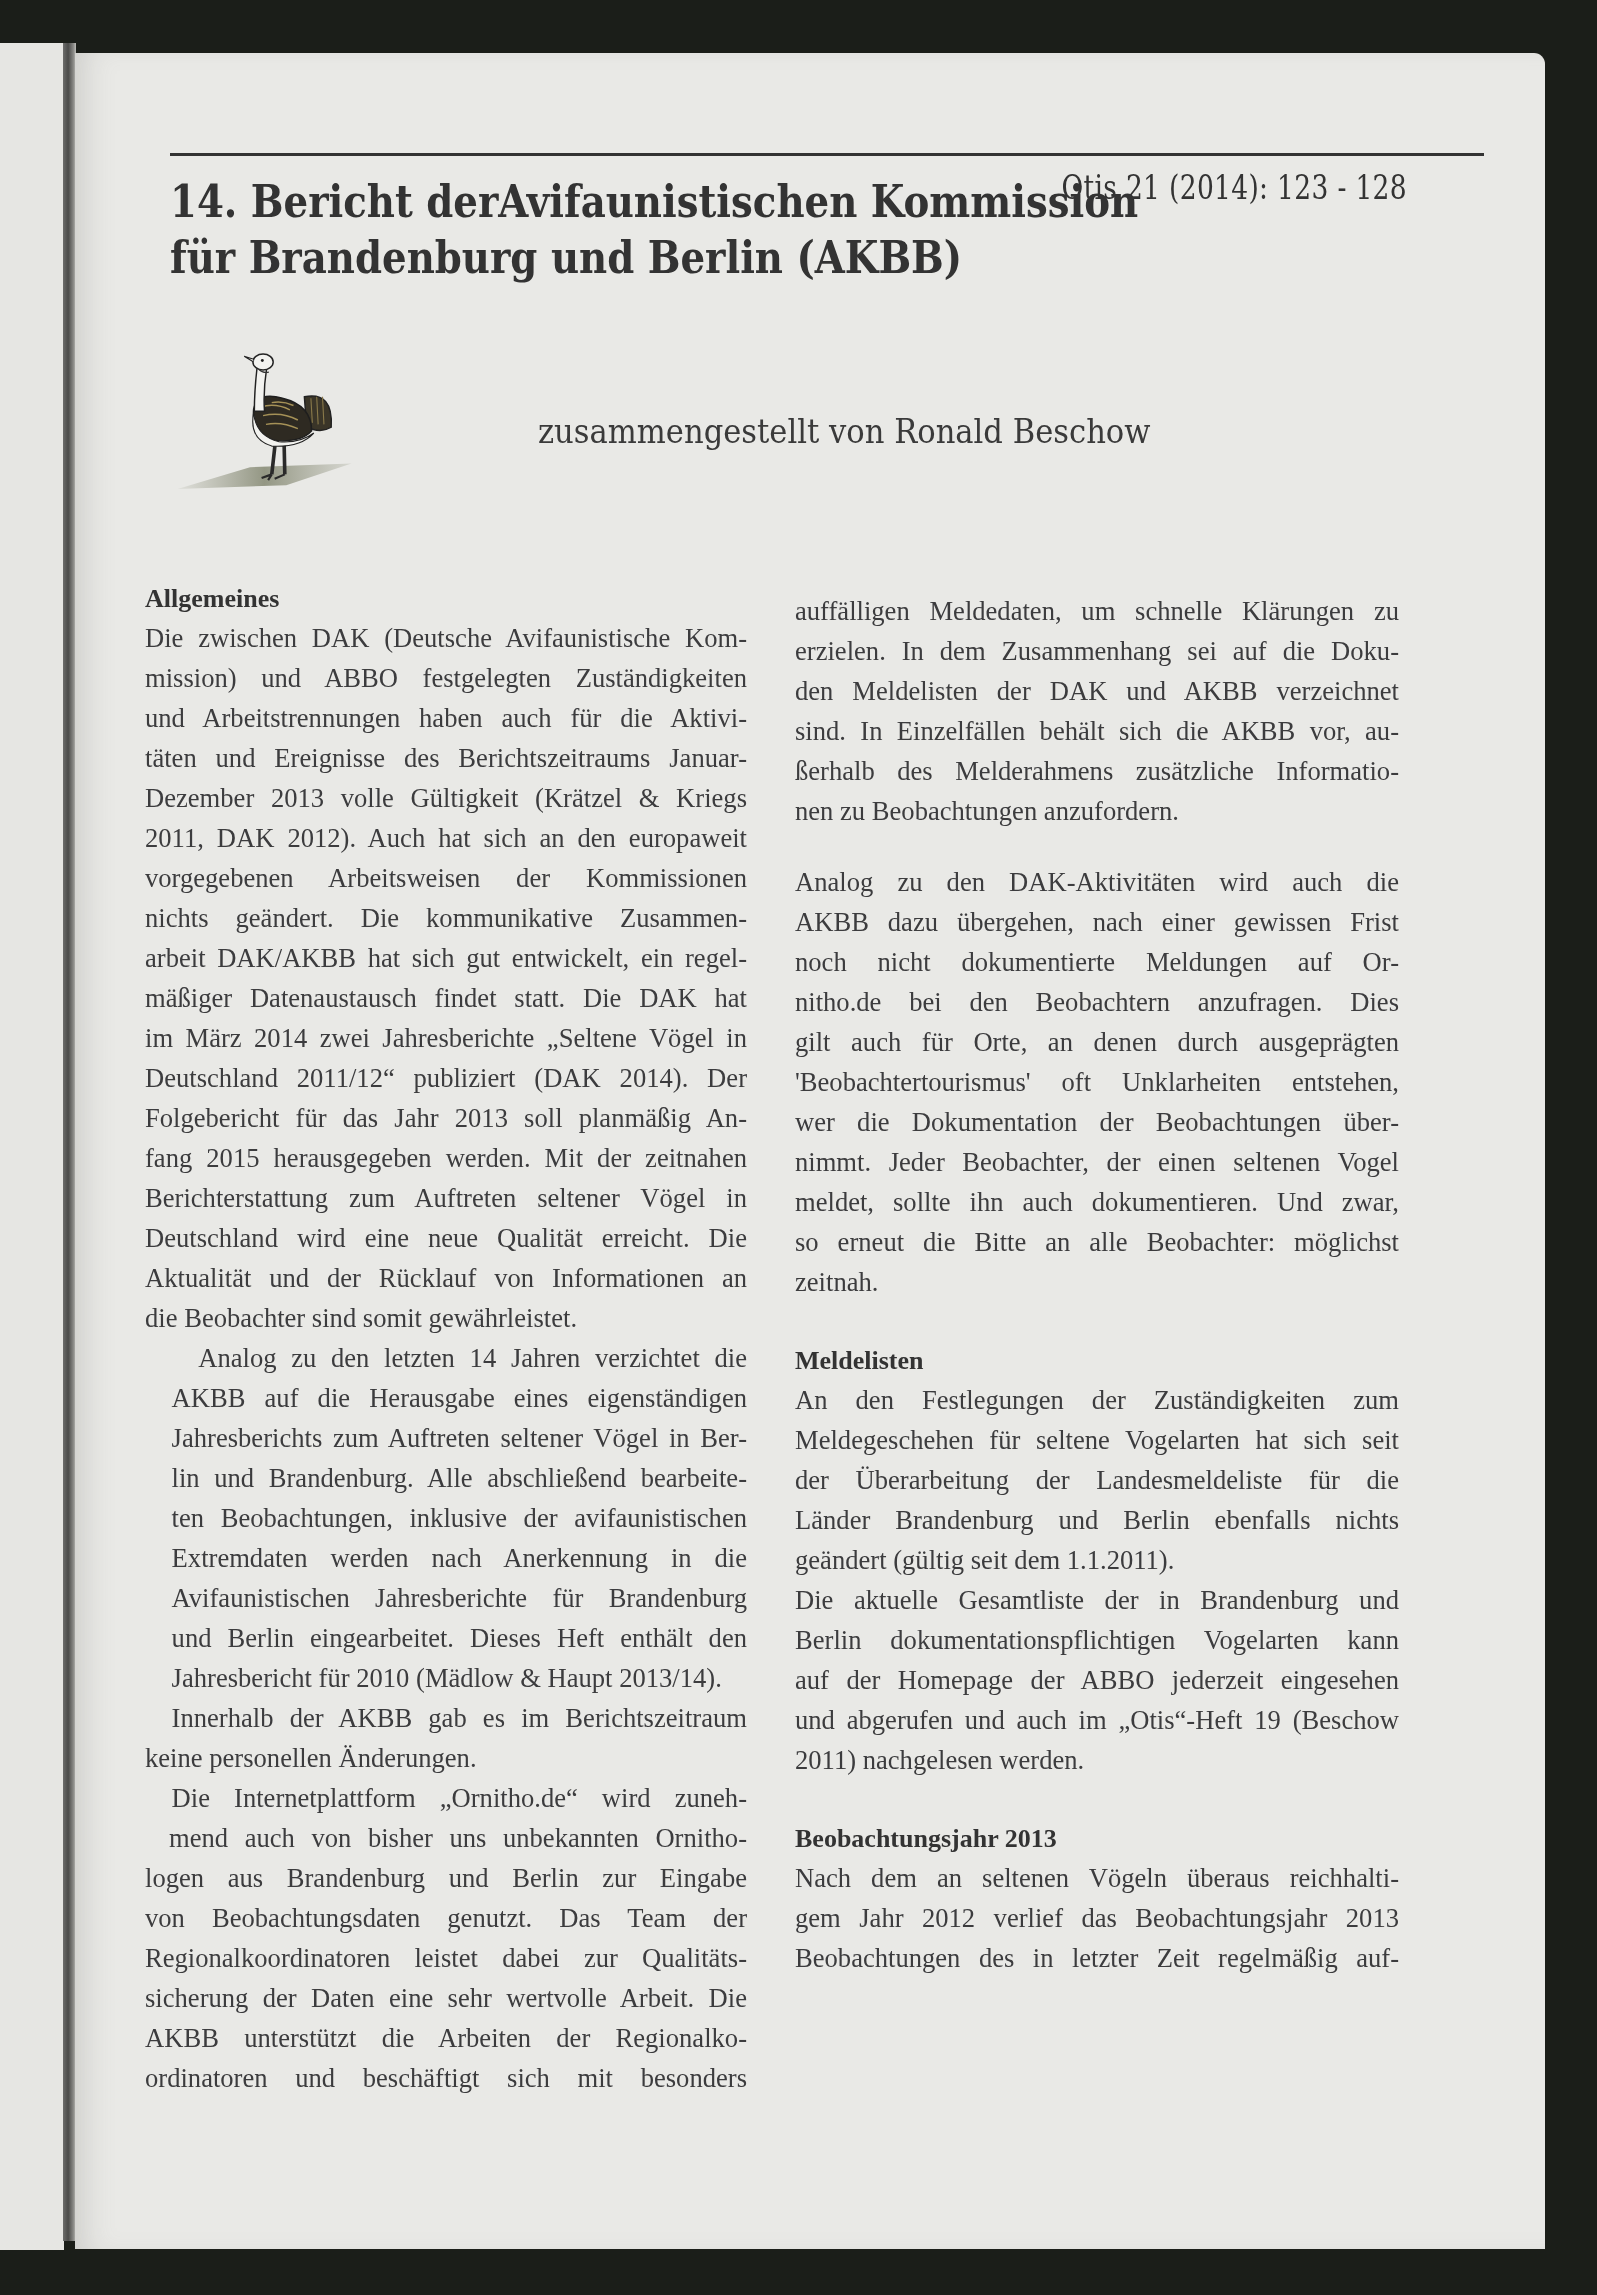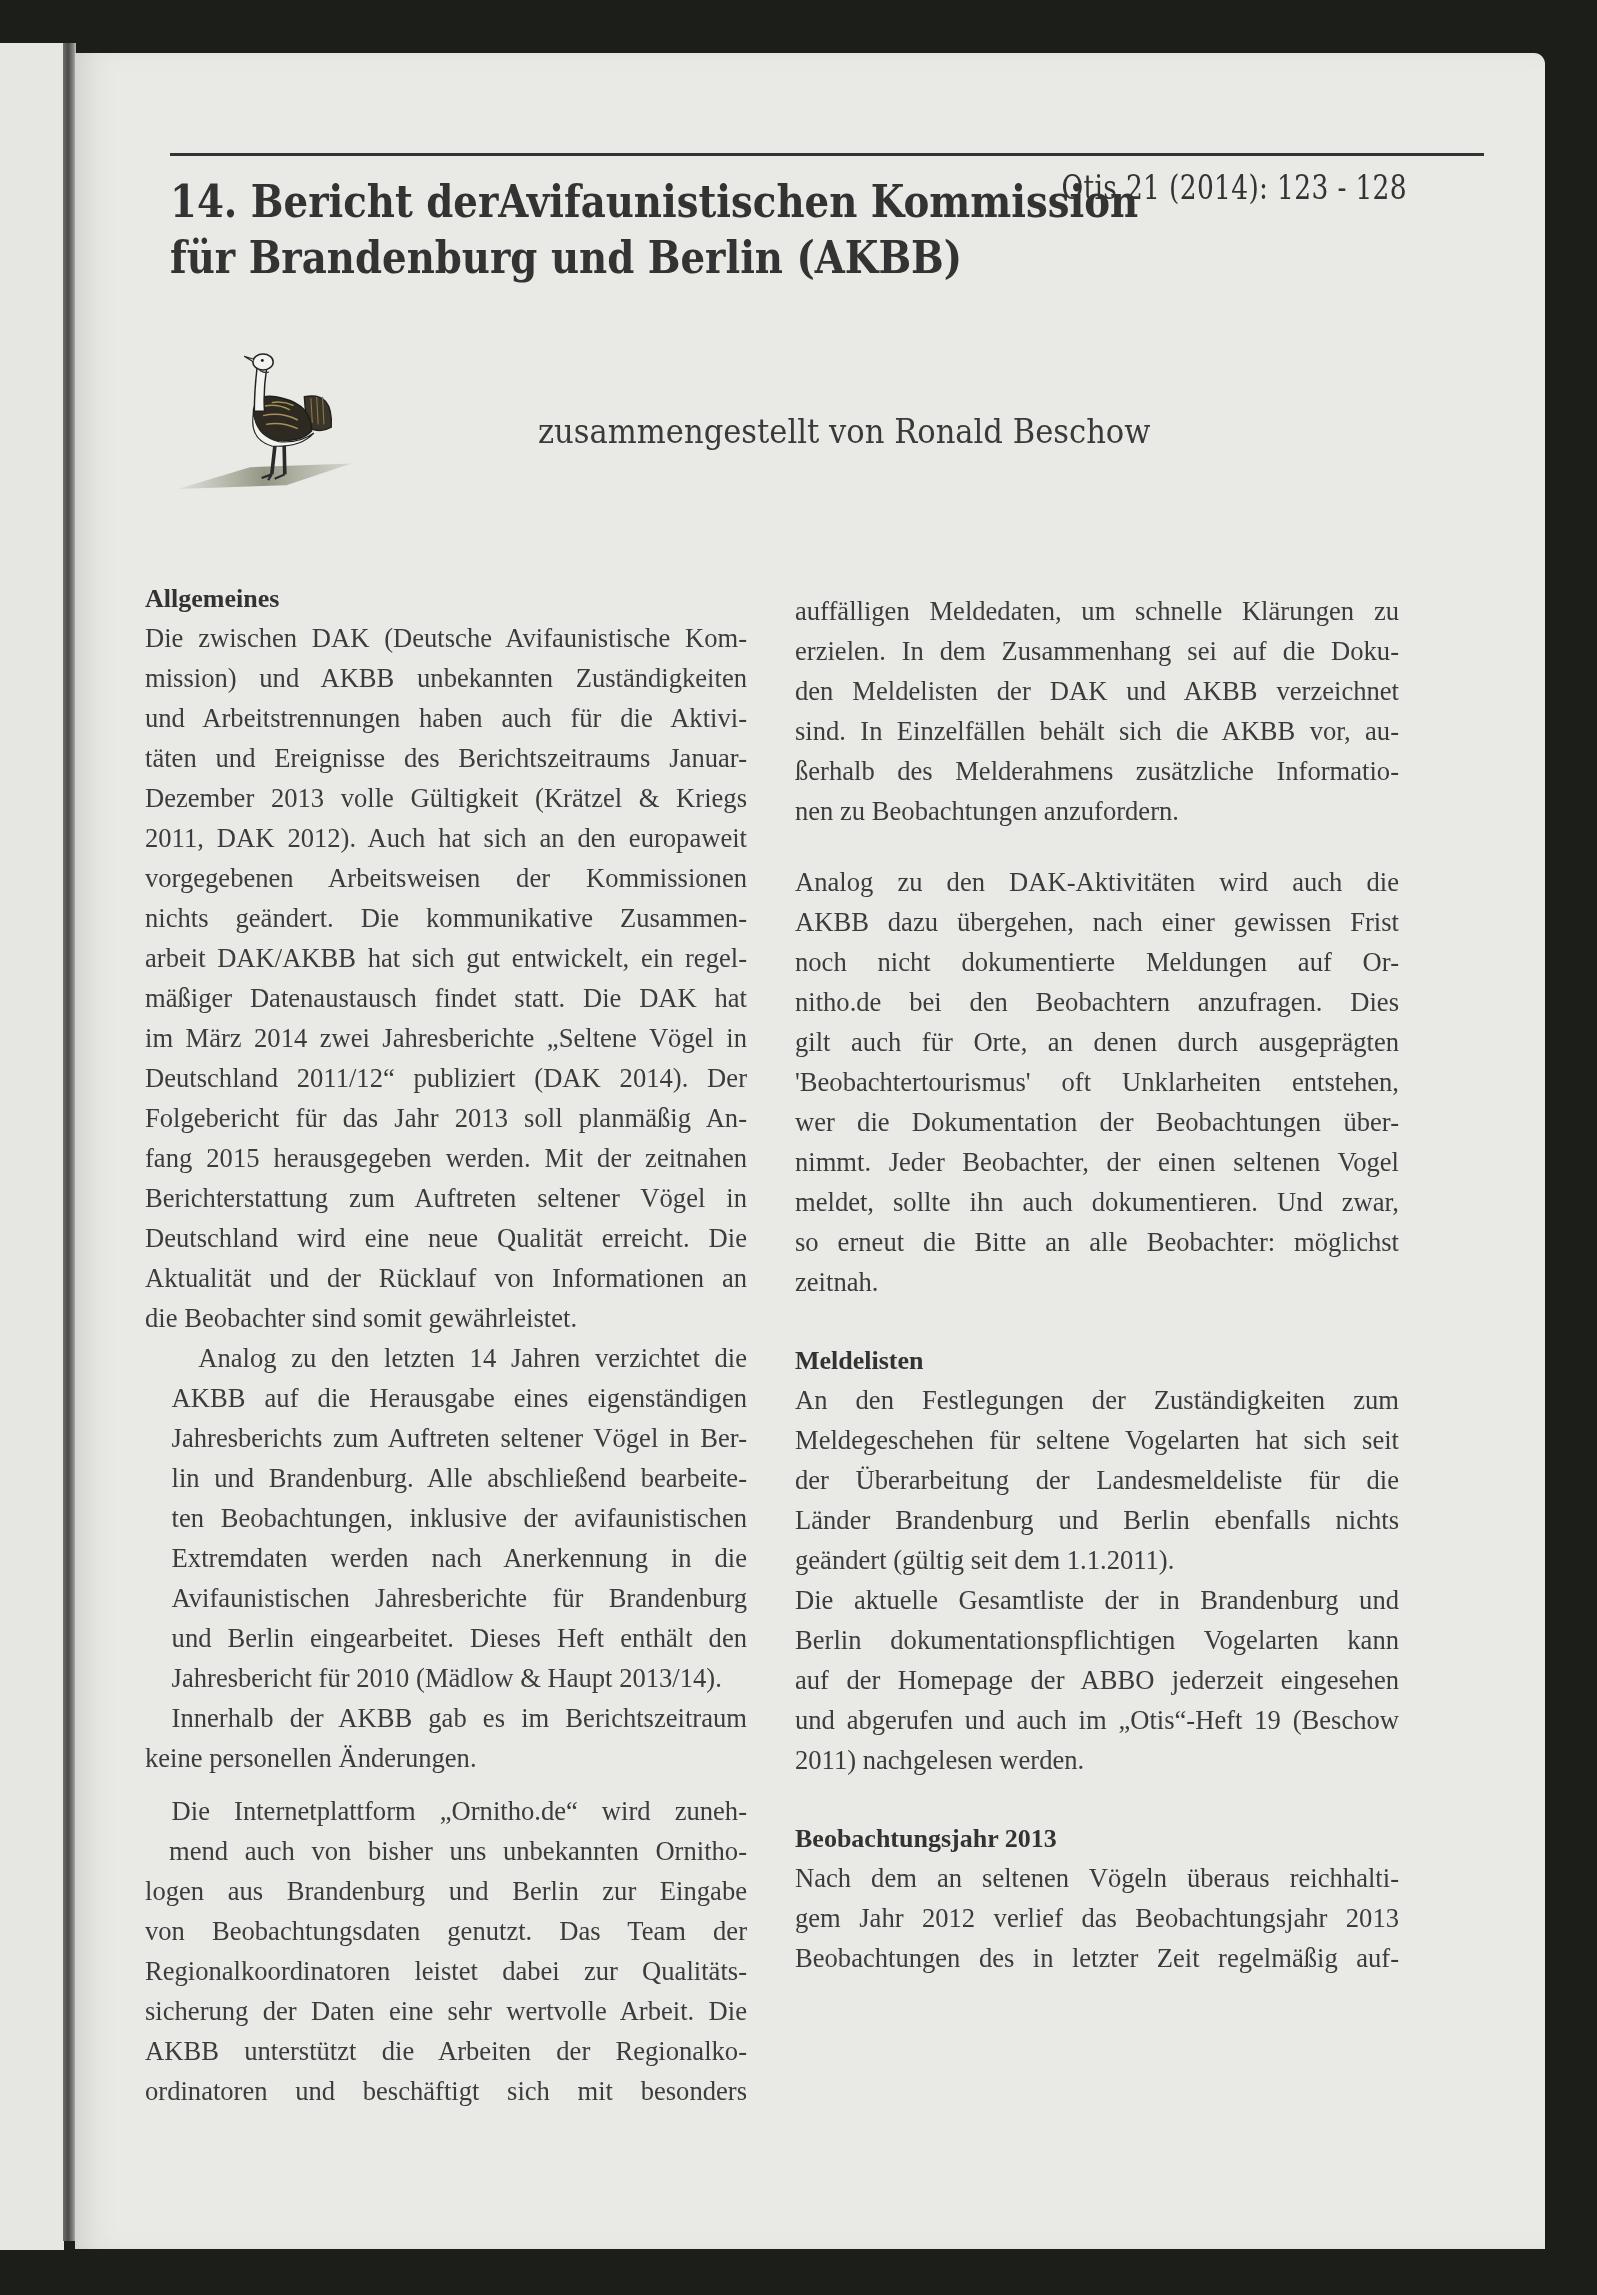--- a/index.html
+++ b/index.html
@@ -110,21 +110,21 @@
       <path d="M132,40 q6,6 14,4" stroke="#333" stroke-width="1.5" fill="none"></path>
     </svg>
   </div>
 
   <div class="byline">zusammengestellt von Ronald Beschow</div>
 
   <div class="col col-left">
     <h2>Allgemeines</h2>
     <p>
       <span class="line" style="display: block;">Die zwischen DAK (Deutsche Avifaunistische Kom-</span>
-      <span class="line" style="display: block;">mission) und AKBB unbekannten Zuständigkeiten</span>
+      <span class="line" style="display: block;">mission) und ABBO festgelegten Zuständigkeiten</span>
       <span class="line" style="display: block;">und Arbeitstrennungen haben auch für die Aktivi-</span>
       <span class="line" style="display: block;">täten und Ereignisse des Berichtszeitraums Januar-</span>
       <span class="line" style="display: block;">Dezember 2013 volle Gültigkeit (Krätzel &amp; Kriegs</span>
       <span class="line" style="display: block;">2011, DAK 2012). Auch hat sich an den europaweit</span>
       <span class="line" style="display: block;">vorgegebenen Arbeitsweisen der Kommissionen</span>
       <span class="line" style="display: block;">nichts geändert. Die kommunikative Zusammen-</span>
       <span class="line" style="display: block;">arbeit DAK/AKBB hat sich gut entwickelt, ein regel-</span>
       <span class="line" style="display: block;">mäßiger Datenaustausch findet statt. Die DAK hat</span>
       <span class="line" style="display: block;">im März 2014 zwei Jahresberichte „Seltene Vögel in</span>
       <span class="line" style="display: block;">Deutschland 2011/12“ publiziert (DAK 2014). Der</span>
@@ -144,21 +144,21 @@
       <span class="line" style="display: block;">Extremdaten werden nach Anerkennung in die</span>
       <span class="line" style="display: block;">Avifaunistischen Jahresberichte für Brandenburg</span>
       <span class="line" style="display: block;">und Berlin eingearbeitet. Dieses Heft enthält den</span>
       <span class="line last" style="display: block;">Jahresbericht für 2010 (Mädlow &amp; Haupt 2013/14).</span>
     </p>
     <p>
       <span class="line" style="padding-left: 26.6px; display: block;">Innerhalb der AKBB gab es im Berichtszeitraum</span>
       <span class="line last" style="display: block;">keine personellen Änderungen.</span>
     </p>
     <p>
-      <span class="line" style="padding-left: 26.6px; display: block; margin-top: 13px;">Die Internetplattform „Ornitho.de“ wird zuneh-</span>
+      <span class="line" style="padding-left: 26.6px; display: block;">Die Internetplattform „Ornitho.de“ wird zuneh-</span>
       <span class="line" style="display: block; margin-left: 24px;">mend auch von bisher uns unbekannten Ornitho-</span>
       <span class="line" style="display: block;">logen aus Brandenburg und Berlin zur Eingabe</span>
       <span class="line" style="display: block;">von Beobachtungsdaten genutzt. Das Team der</span>
       <span class="line" style="display: block;">Regionalkoordinatoren leistet dabei zur Qualitäts-</span>
       <span class="line" style="display: block;">sicherung der Daten eine sehr wertvolle Arbeit. Die</span>
       <span class="line" style="display: block;">AKBB unterstützt die Arbeiten der Regionalko-</span>
       <span class="line" style="display: block;">ordinatoren und beschäftigt sich mit besonders</span>
     </p>
   </div>
 

